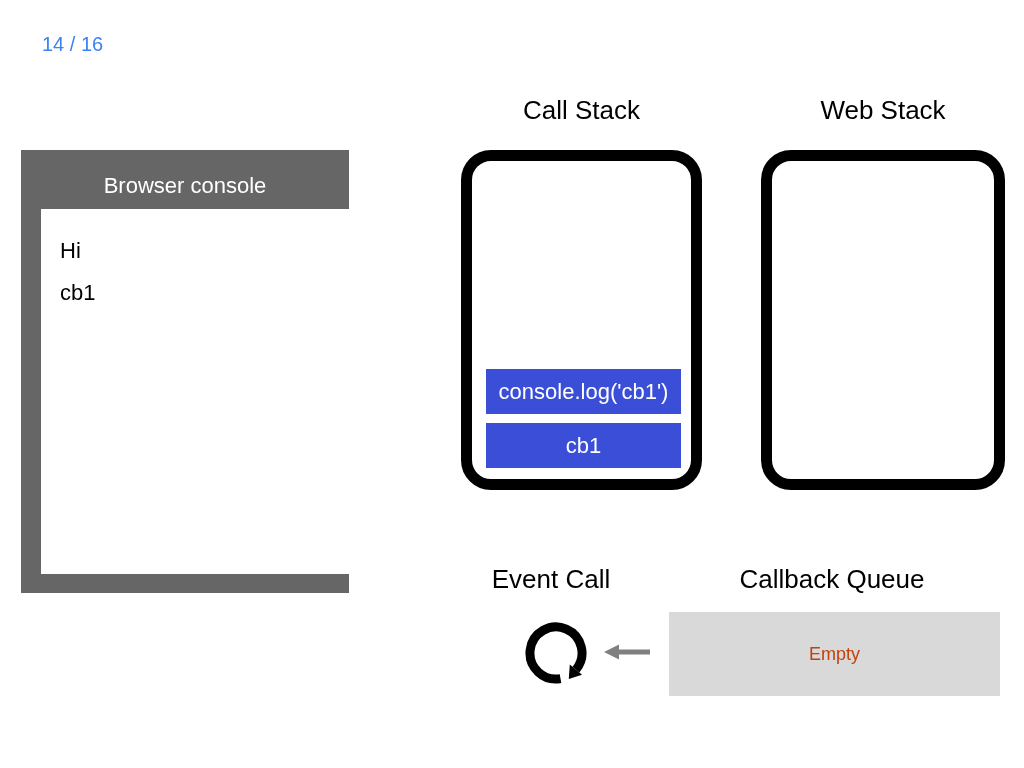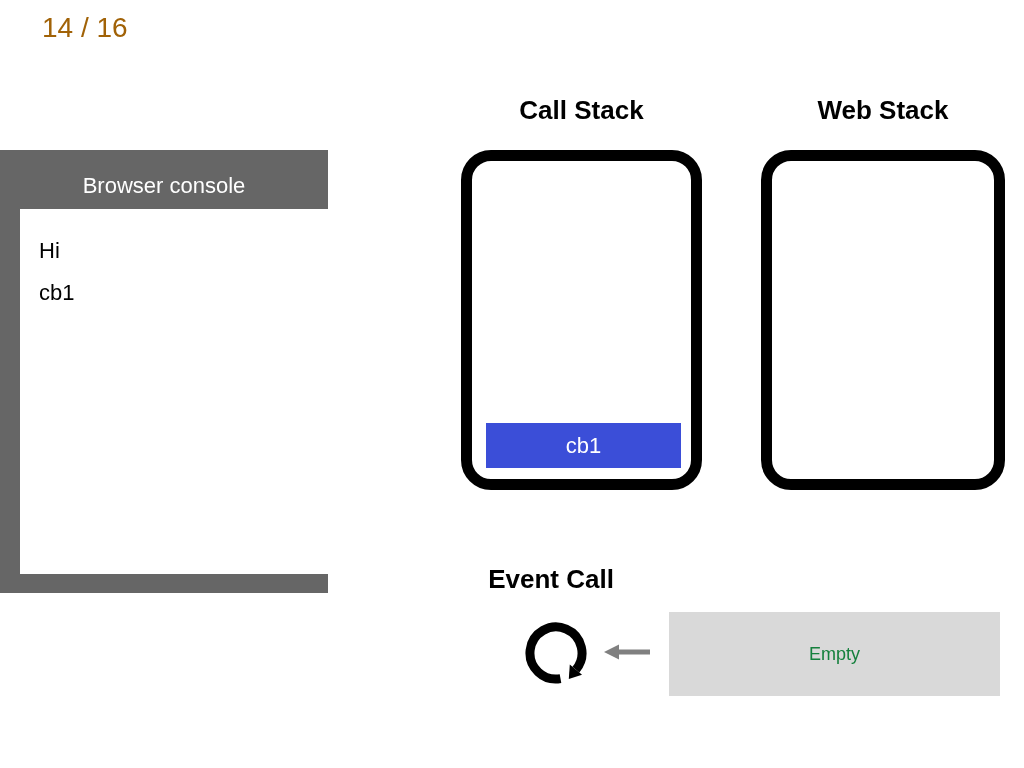--- a/index.html
+++ b/index.html
@@ -14,29 +14,29 @@
     width: 1024px;
     height: 768px;
     background: #ffffff;
     overflow: hidden;
   }
   .abs { position: absolute; }
 
   
   .counter {
     left: 42px;
-    top: 12px;
-    font-size: 28px;
+    top: 28px;
+    font-size: 20px;
     line-height: 32px;
-    color: #a16207;
+    color: #3b82f6;
   }
 
   
   .console {
-    left: 0;
+    left: 21px;
     top: 150px;
     width: 328px;
     height: 443px;
     background: #666666;
   }
   .console-header {
     position: absolute;
     left: 0; top: 0; right: 0;
     height: 59px;
     line-height: 72px;
@@ -60,21 +60,20 @@
     color: #000000;
   }
 
   
   .title {
     font-size: 26px;
     line-height: 32px;
     text-align: center;
     color: #000000;
     white-space: nowrap;
-    font-weight: bold;
   }
   .title-callstack { left: 461px; width: 241px; top: 94px; }
   .title-webapis   { left: 761px; width: 244px; top: 94px; }
   .title-eventloop { left: 451px; width: 200px; top: 563px; }
   .title-queue     { left: 682px; width: 300px; top: 563px; }
 
   
   .bigbox {
     border: 11px solid #000000;
     border-radius: 30px;
@@ -109,54 +108,56 @@
   
   .queuebox {
     left: 669px;
     top: 612px;
     width: 331px;
     height: 84px;
     background: #d9d9d9;
     text-align: center;
     line-height: 84px;
     font-size: 18px;
-    color: #15803d;
+    color: #c2410c;
   }
 </style>
 </head>
 <body>
 
 <div class="slide">
 
   <div class="abs counter">14 / 16</div>
 
   <div class="abs console">
     <div class="console-header">Browser console</div>
     <div class="console-body">
       <div class="console-line">Hi</div>
       <div class="console-line">cb1</div>
     </div>
   </div>
 
   <div class="abs title title-callstack">Call Stack</div>
   <div class="abs bigbox stackbox">
+    <div class="frame frame-0">console.log('cb1')</div>
     <div class="frame frame-1">cb1</div>
   </div>
 
   <div class="abs title title-webapis">Web Stack</div>
   <div class="abs bigbox apibox"></div>
 
   <div class="abs title title-eventloop">Event Call</div>
   <svg class="abs loop-icon" viewBox="0 0 64 64" xmlns="http://www.w3.org/2000/svg" aria-hidden="true">
     <path d="M 36.5 57.6 A 26 26 0 1 1 51.9 48.7" fill="none" stroke="#000000" stroke-width="9"></path>
     <polygon points="44.8,57.9 58.0,53.8 45.8,43.4" fill="#000000"></polygon>
   </svg>
 
   <svg class="abs queue-arrow" viewBox="0 0 46 18" xmlns="http://www.w3.org/2000/svg" aria-hidden="true">
     <rect x="12" y="6.5" width="34" height="5" fill="#808080"></rect>
     <polygon points="0,9 15,1.5 15,16.5" fill="#808080"></polygon>
   </svg>
 
+  <div class="abs title title-queue">Callback Queue</div>
   <div class="abs queuebox">
     <span>Empty</span>
   </div>
 
 </div>
 
 </body></html>

